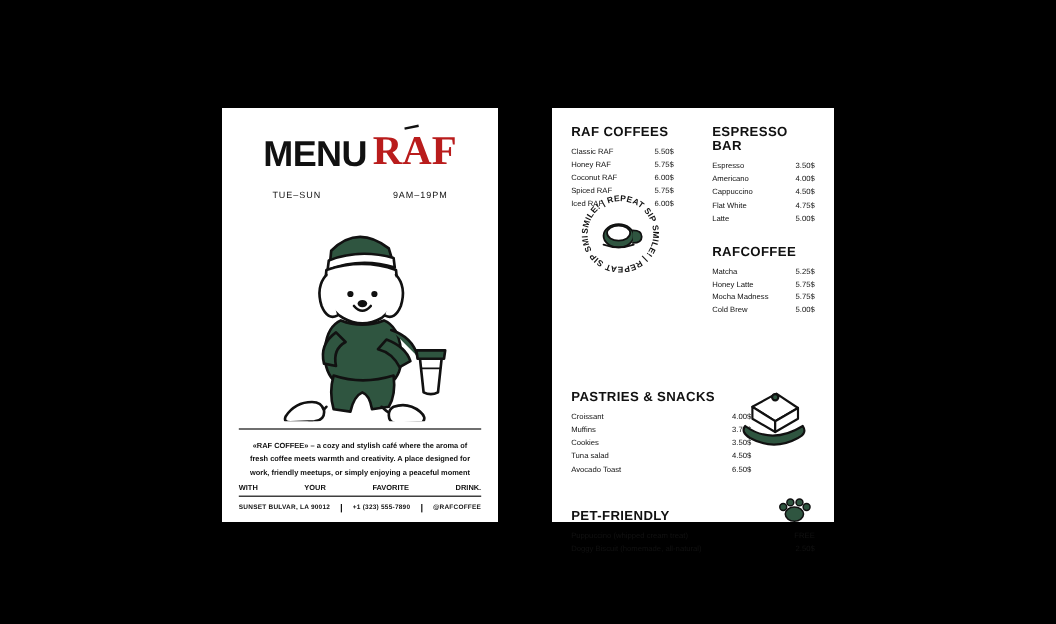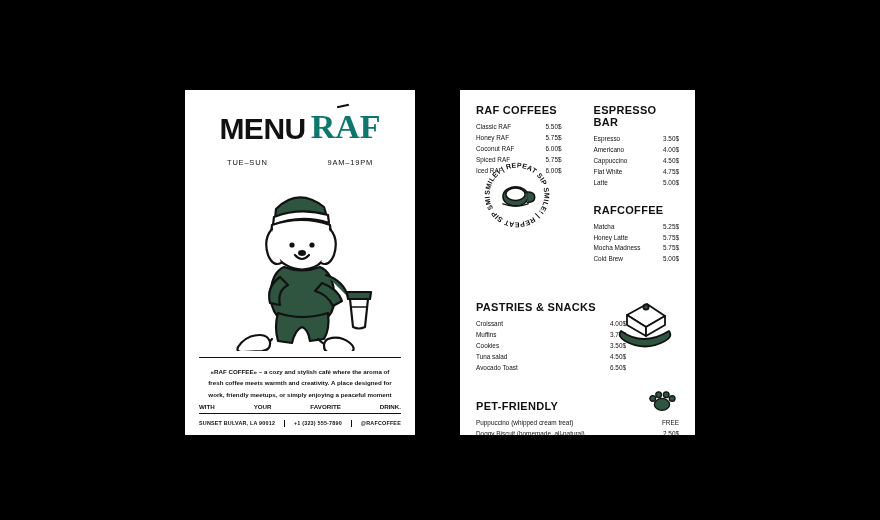--- a/index.html
+++ b/index.html
@@ -37,21 +37,21 @@
     font-weight: bold;
     font-size: 30px;
     letter-spacing: -0.5px;
     color: #111;
     line-height: 1;
   }
   .raf-word {
     font-family: "Liberation Serif", serif;
     font-weight: bold;
     font-size: 34px;
-    color: #0f766e;
+    color: #b91c1c;
     line-height: 1;
     letter-spacing: 0px;
   }
   .raf-word .acc { position: relative; }
   .raf-word .acc::after {
     content: "";
     position: absolute;
     left: 2px; top: -3px;
     width: 12px; height: 2px;
     background: #111;
@@ -331,21 +331,21 @@
               <span class="nm">Cold Brew</span>
               <span class="pr">5.00$</span>
             </div>
           </div>
         </div>
       </div>
     </div>
 
     <div class="divider-h" style="margin-top:26px;"></div>
 
-    <div style="position:relative;">
+    <div style="position:relative;margin-top:24px;">
       <div class="sec-title">PASTRIES &amp; SNACKS</div>
       <div class="items" style="max-width:150px;">
         <div class="item">
           <span class="nm">Croissant</span>
           <span class="pr">4.00$</span>
         </div>
         <div class="item">
           <span class="nm">Muffins</span>
           <span class="pr">3.75$</span>
         </div>

